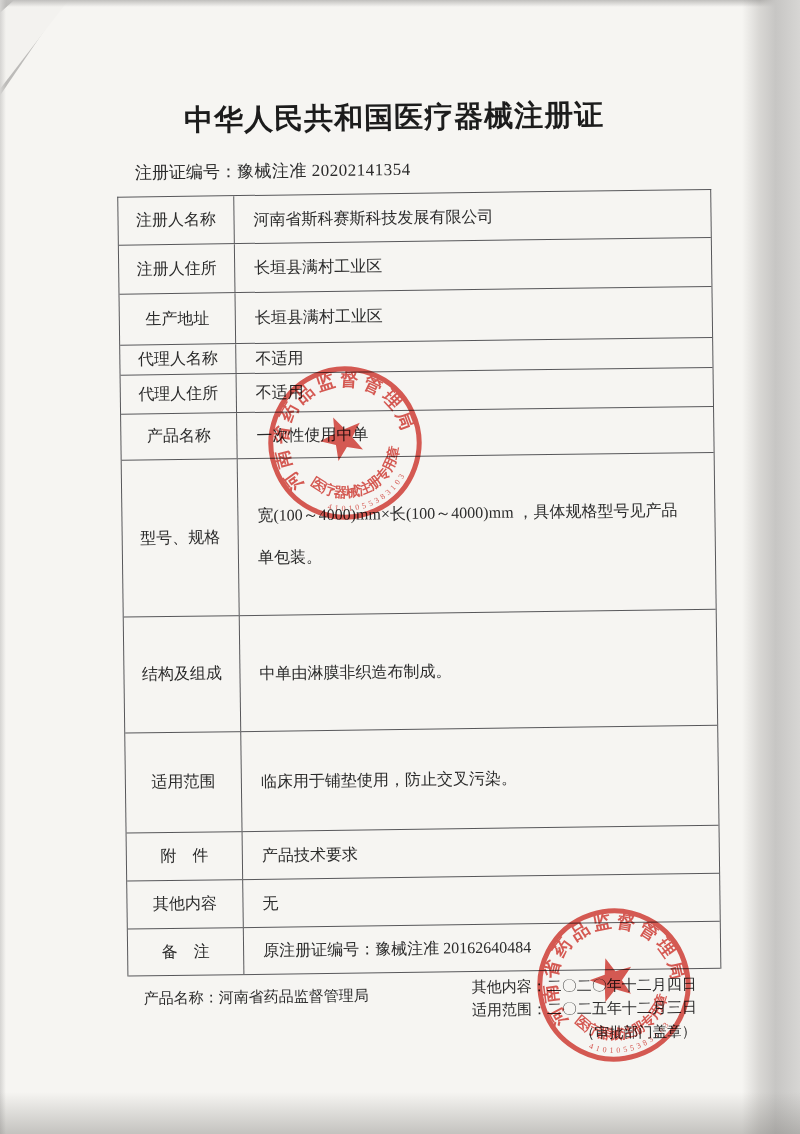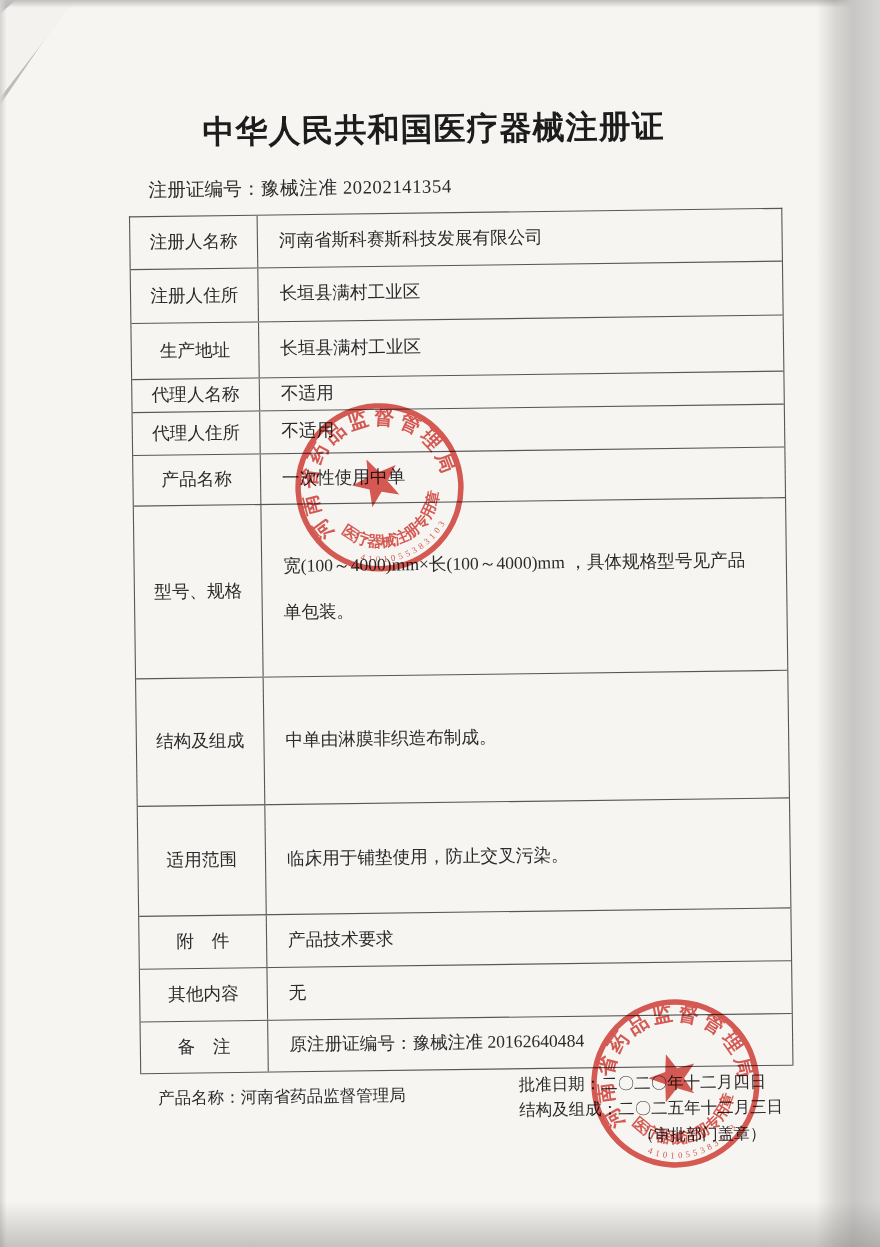--- a/index.html
+++ b/index.html
@@ -110,24 +110,24 @@
         <div class="tvalue">原注册证编号：豫械注准 20162640484</div>
       </div>
     </div>
 
     <div class="dept">
       <span>产品名称：</span><span>河南省药品监督管理局</span>
     </div>
 
     <div class="dates">
       <div class="line">
-        <span>批准日期：</span><span>二〇二〇年十二月四日</span>
+        <span>其他内容：</span><span>二〇二〇年十二月四日</span>
       </div>
       <div class="line">
-        <span>结构及组成：</span><span>二〇二五年十二月三日</span>
+        <span>适用范围：</span><span>二〇二五年十二月三日</span>
       </div>
       <div class="seal-note">（审批部门盖章）</div>
     </div>
 
   </div>
 
   <svg class="stamp stamp-a" width="200" height="200" viewBox="0 0 200 200">
     <defs>
       <path id="arcTopA" d="M 45.5 120 A 58 58 0 1 1 154.5 120" fill="none"></path>
       <path id="arcMidA" d="M 51.1 122.8 A 54 54 0 0 0 148.9 122.8" fill="none"></path>

